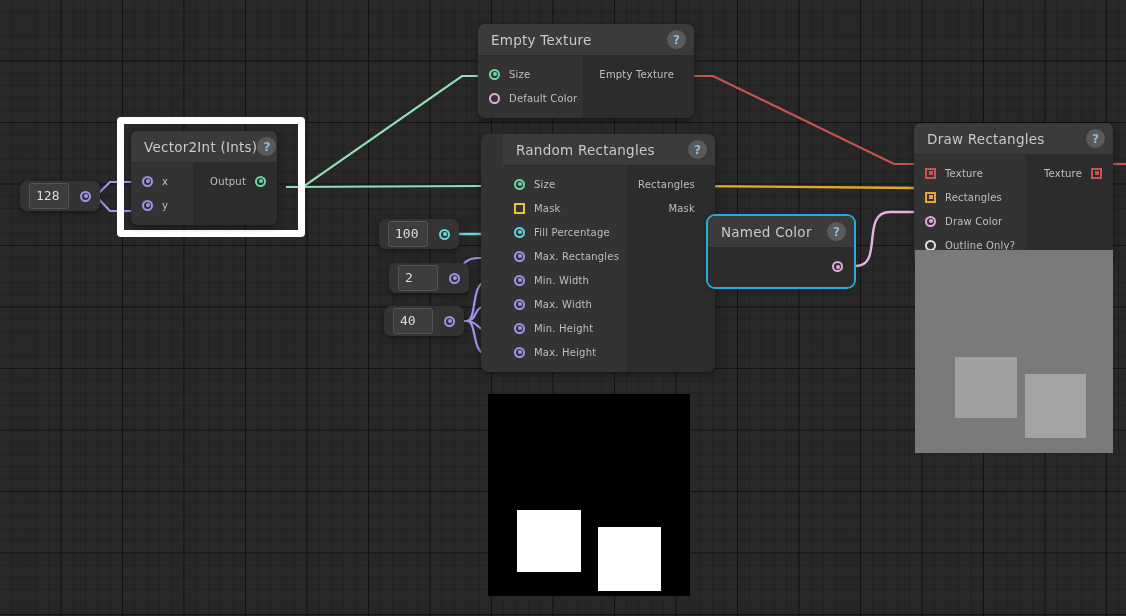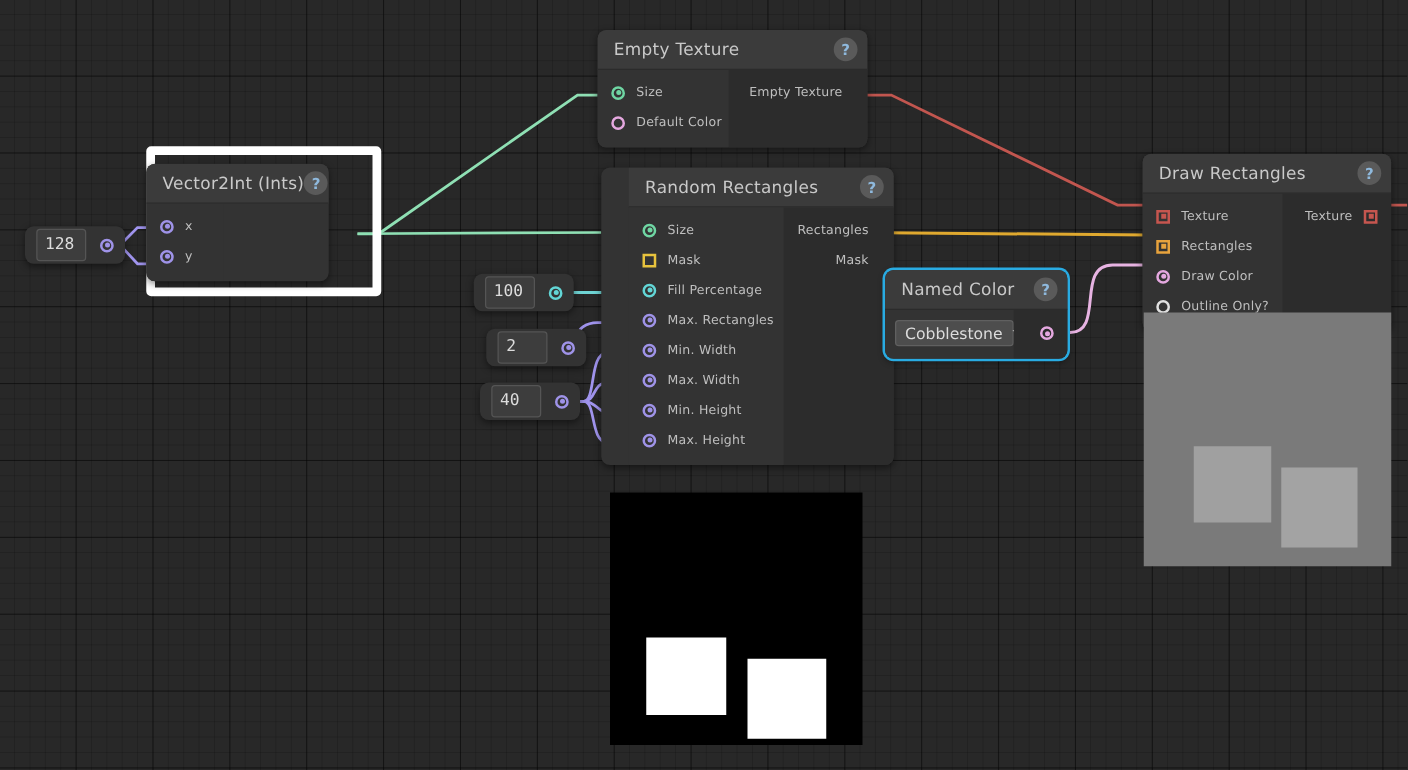--- a/index.html
+++ b/index.html
@@ -154,34 +154,40 @@
   <div class="valnode" style="left:389px;top:263px;">
     <div class="valfield">2</div>
     <span class="port circ filled" style="color:#9f93e8;"></span>
   </div>
 
   <div class="valnode" style="left:384px;top:306px;">
     <div class="valfield">40</div>
     <span class="port circ filled" style="color:#9f93e8;"></span>
   </div>
 
-  <div class="node" style="left:117px;top:131px;width:146px;">
+  <div class="node" style="left:131px;top:131px;width:146px;">
     <div class="hdr">
       <span class="ttl">Vector2Int (Ints)</span>
       <span class="help">?</span>
     </div>
     <div class="body">
       <div class="col-in" style="width:62px;">
         <div class="row">
           <span class="port circ filled" style="color:#9f93e8;"></span>
           <span class="lbl">x</span>
         </div>
         <div class="row">
           <span class="port circ filled" style="color:#9f93e8;"></span>
           <span class="lbl">y</span>
+        </div>
+      </div>
+      <div class="col-out">
+        <div class="row out">
+          <span class="lbl">Output</span>
+          <span class="port circ filled" style="color:#6fd6a3;"></span>
         </div>
       </div>
     </div>
   </div>
 
   <div class="node" style="left:478px;top:24px;width:216px;">
     <div class="hdr">
       <span class="ttl">Empty Texture</span>
       <span class="help">?</span>
     </div>
@@ -264,28 +270,20 @@
       <div class="rect" style="left:54.5%;top:66%;width:31%;height:31.5%;background:#ffffff;"></div>
     </div>
   </div>
 
   <div class="node sel-cyan" style="left:708px;top:216px;width:146px;">
     <div class="hdr">
       <span class="ttl">Named Color</span>
       <span class="help">?</span>
     </div>
     <div class="body">
-      <div class="col-in" style="width:103px;padding-top:8px;padding-bottom:10px;">
-        <div class="ddrow">
-          <div class="dropdown">
-            <span class="dtxt">Cobblestone</span>
-            <span class="caret"></span>
-          </div>
-        </div>
-      </div>
       <div class="col-out" style="padding-top:8px;padding-bottom:10px;">
         <div class="row out" style="height:21px;">
           <span class="port circ filled" style="color:#e5a8e0;"></span>
         </div>
       </div>
     </div>
   </div>
 
   <div class="node" style="left:914px;top:123px;width:199px;">
     <div class="hdr">

